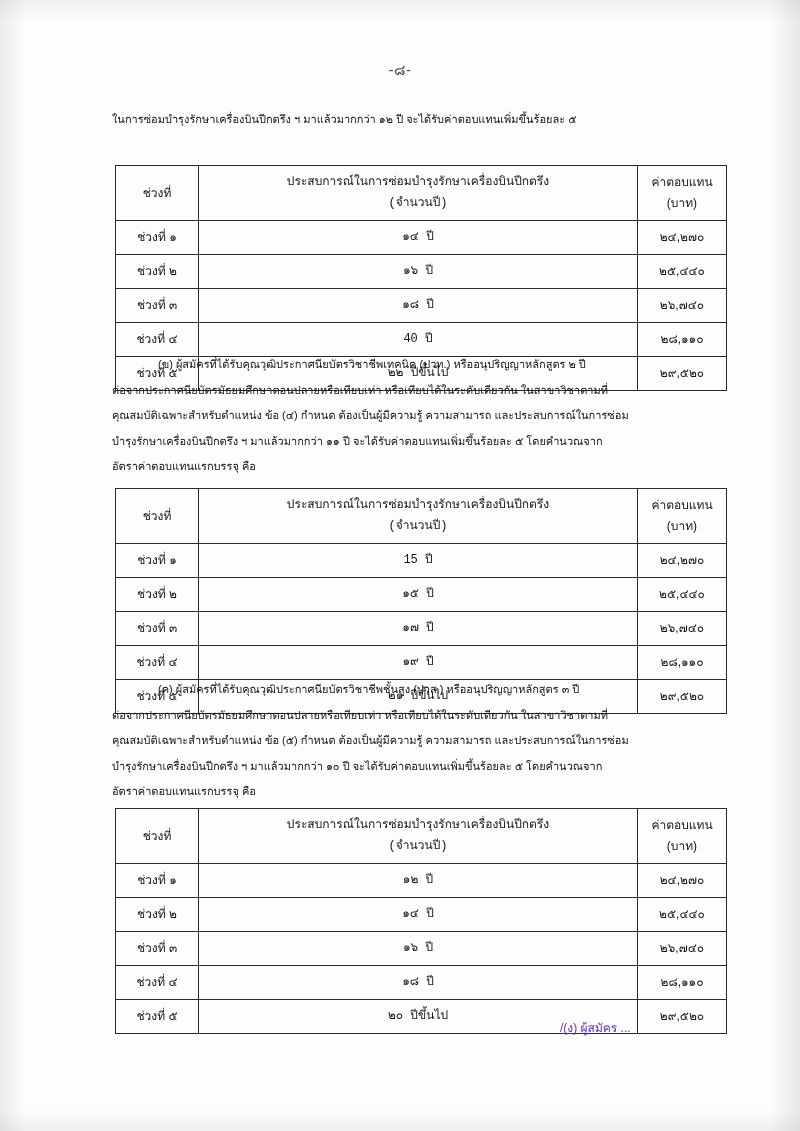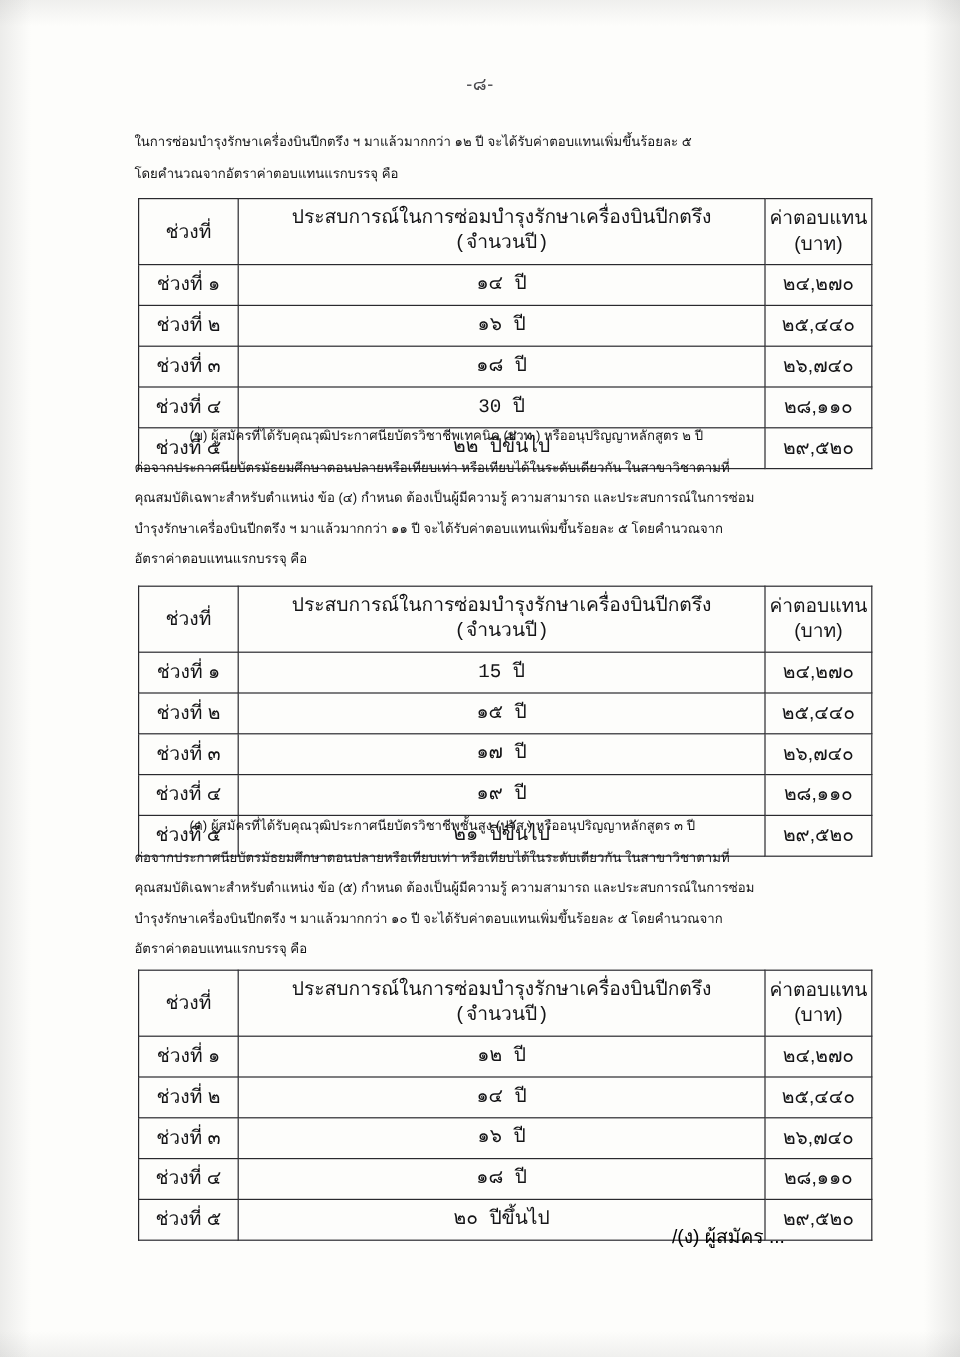--- a/index.html
+++ b/index.html
@@ -60,21 +60,21 @@
   }
 
   .block-top { position: absolute; left: 112px; top: 107px; width: 602px; }
   .block-b   { position: absolute; left: 112px; top: 352px; width: 602px; }
   .block-c   { position: absolute; left: 112px; top: 677px; width: 602px; }
 
   table.rate-table {
     border-collapse: collapse;
     width: 596px;
     table-layout: fixed;
-    font-size: 16px;
+    font-size: 12px;
     color: #141416;
   }
   table.rate-table td {
     border: 1px solid #2a2a2e;
     text-align: center;
     vertical-align: middle;
     padding: 3px 2px;
     line-height: 21px;
   }
   table.rate-table td.c1 { width: 78px; }
@@ -86,36 +86,35 @@
   .hdr-l2 { display: block; }
 
   .tbl1 { position: absolute; left: 115px; top: 165px; }
   .tbl2 { position: absolute; left: 115px; top: 488px; }
   .tbl3 { position: absolute; left: 115px; top: 808px; }
 
   .footnote {
     position: absolute;
     left: 560px;
     top: 1018px;
-    font-size: 16px;
-    color: #000000;
+    font-size: 12px;
+    color: #6d28d9;
     white-space: nowrap;
   }
 </style>
 </head>
 <body>
 
 <div class="page">
 
   <div class="page-number">-๘-</div>
 
   <div class="block-top">
     <p class="para">
       <span class="para-line">ในการซ่อมบำรุงรักษาเครื่องบินปีกตรึง ฯ มาแล้วมากกว่า ๑๒ ปี จะได้รับค่าตอบแทนเพิ่มขึ้นร้อยละ ๕</span>
-      <span class="para-line">โดยคำนวณจากอัตราค่าตอบแทนแรกบรรจุ คือ</span>
     </p>
   </div>
 
   <table class="rate-table tbl1">
     <tbody>
       <tr class="head">
         <td class="c1">ช่วงที่</td>
         <td class="c2">
           <span class="hdr-l1">ประสบการณ์ในการซ่อมบำรุงรักษาเครื่องบินปีกตรึง</span>
           <span class="hdr-l2">(จำนวนปี)</span>
@@ -135,21 +134,21 @@
         <td class="c2">๑๖ ปี</td>
         <td class="c3">๒๕,๔๔๐</td>
       </tr>
       <tr class="body">
         <td class="c1">ช่วงที่ ๓</td>
         <td class="c2">๑๘ ปี</td>
         <td class="c3">๒๖,๗๔๐</td>
       </tr>
       <tr class="body">
         <td class="c1">ช่วงที่ ๔</td>
-        <td class="c2">30 ปี</td>
+        <td class="c2">40 ปี</td>
         <td class="c3">๒๘,๑๑๐</td>
       </tr>
       <tr class="body">
         <td class="c1">ช่วงที่ ๕</td>
         <td class="c2">๒๒ ปีขึ้นไป</td>
         <td class="c3">๒๙,๕๒๐</td>
       </tr>
     </tbody>
   </table>
 

